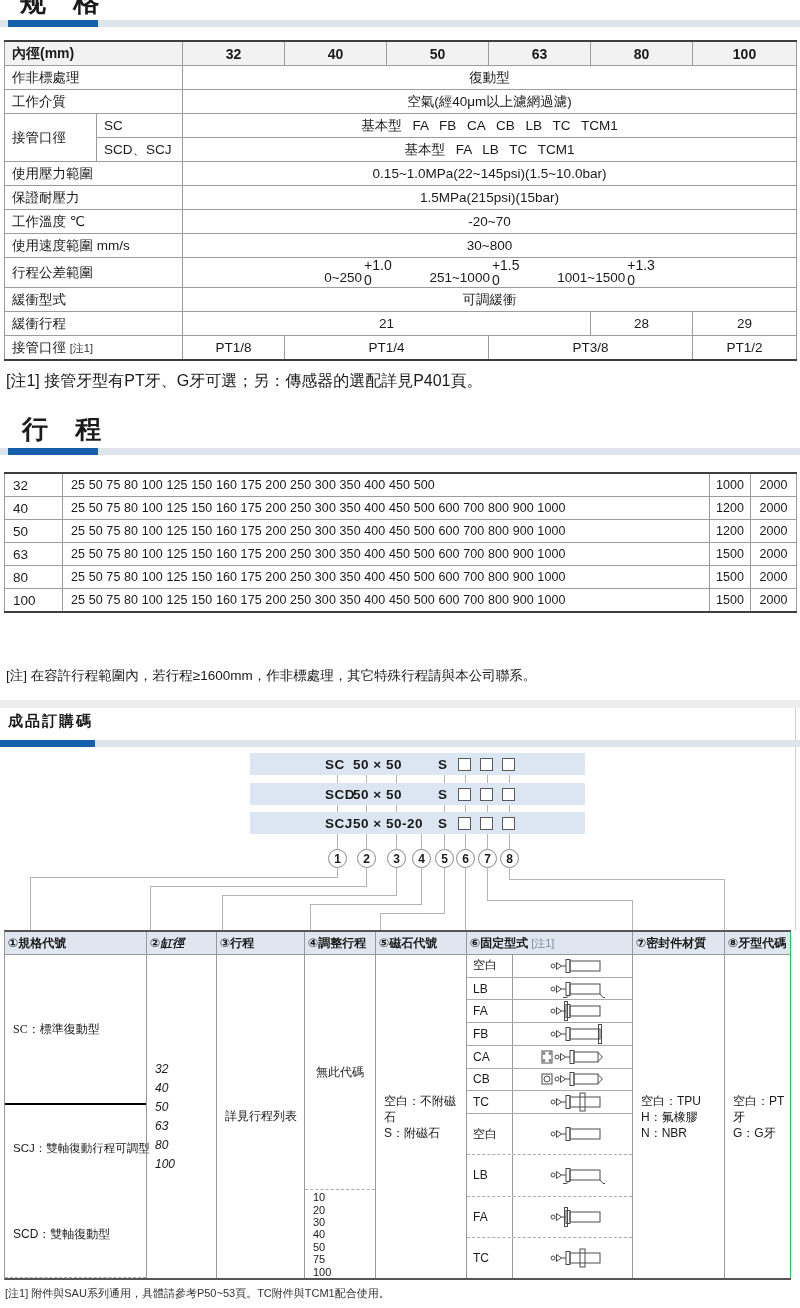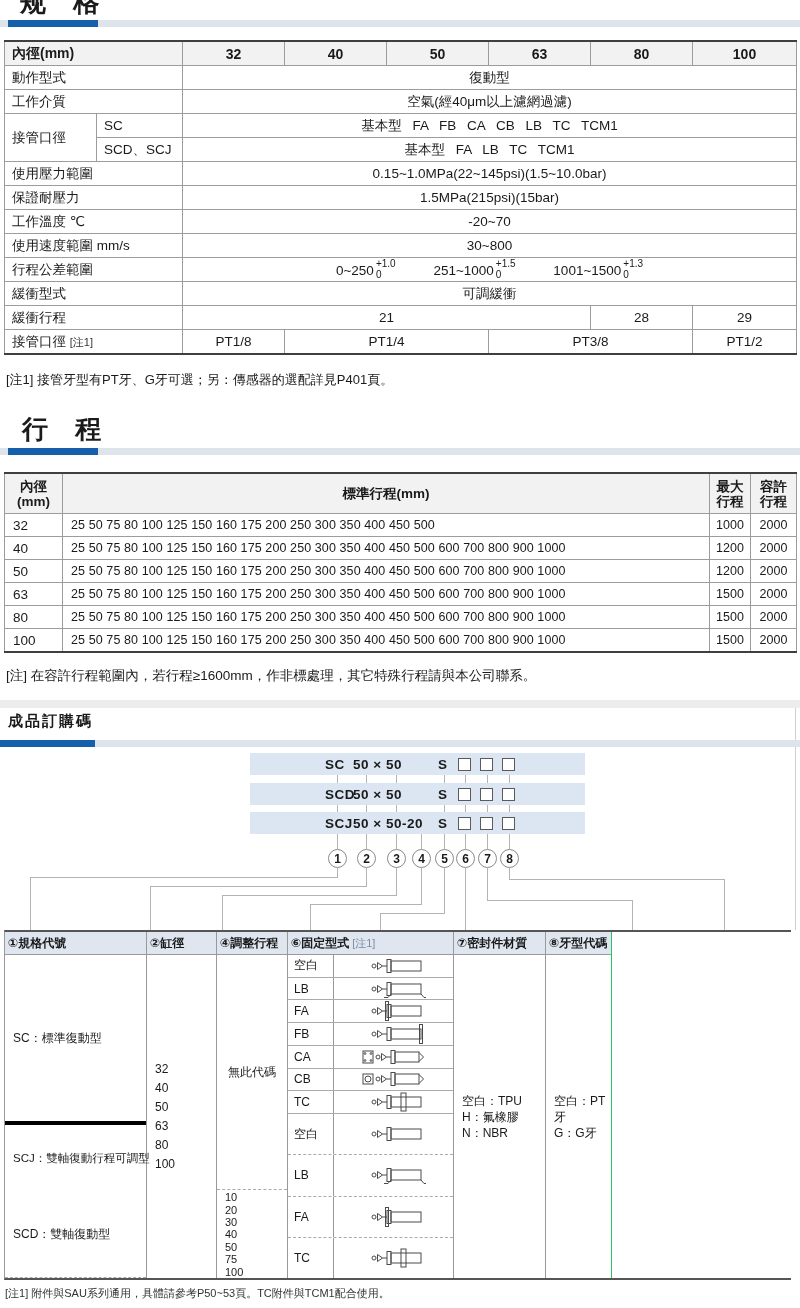--- a/index.html
+++ b/index.html
@@ -10,29 +10,29 @@
   .rule .dark{position:absolute;top:0;height:7px;background:#1660ab;}
   
   table.spec{position:absolute;left:4px;top:40px;width:792px;border-collapse:collapse;table-layout:fixed;
              font-size:13.5px;border-top:2px solid #3f3f3f;border-bottom:2px solid #3f3f3f;}
   table.spec td{border:1px solid #9c9c9c;height:23px;text-align:center;padding:0 4px;white-space:nowrap;overflow:hidden;}
   table.spec tr.hdr td{background:#f2f2f2;font-weight:bold;font-size:14px;}
   table.spec td.lbl{text-align:left;padding-left:7px;}
   .wsp{word-spacing:7px;}
   .mini{font-size:11px;color:#333;}
   .tol{margin:0 17px;white-space:nowrap;}
-  .stk{display:inline-block;vertical-align:-3px;line-height:1.05;font-size:10px;text-align:left;margin-left:2px;}
+  .stk{display:inline-block;vertical-align:-3px;line-height:1.05;font-size:14px;text-align:left;margin-left:2px;}
   .stk em{display:block;font-style:normal;}
   
   table.stroke{position:absolute;left:4px;top:472px;width:792px;border-collapse:collapse;table-layout:fixed;
                font-size:12.5px;border-top:2px solid #3f3f3f;border-bottom:2px solid #3f3f3f;}
   table.stroke td{border:1px solid #9c9c9c;height:22px;text-align:center;padding:0 2px;white-space:nowrap;overflow:hidden;}
   table.stroke tr.hdr td{background:#f2f2f2;font-weight:bold;font-size:13.5px;height:39px;line-height:15px;}
   table.stroke td.strokes{text-align:left;padding-left:8px;letter-spacing:0.1px;}
-  .note{position:absolute;font-size:13px;color:#1a1a1a;white-space:nowrap;}
+  .note{position:absolute;font-size:16px;color:#1a1a1a;white-space:nowrap;}
   
   .strip{position:absolute;left:0;top:700px;width:800px;height:8px;background:#ededed;}
   .edge{position:absolute;left:795px;top:708px;width:1px;height:222px;background:#cfcfcf;}
   .order-title{position:absolute;left:8px;top:712px;margin:0;font-size:15px;font-weight:bold;letter-spacing:2px;}
   .code-row{position:absolute;left:0;width:800px;height:22px;z-index:2;}
   .code-bar{position:absolute;left:250px;top:0;width:335px;height:22px;background:#dbe6f2;}
   .code-txt{position:absolute;top:4px;font-size:13.5px;font-weight:bold;letter-spacing:0.5px;white-space:nowrap;}
   .code-model{left:325px;} .code-size{left:353px;} .code-s{left:438px;}
   .code-box{position:absolute;top:5px;width:11px;height:11px;border:1.5px solid #5a5a5a;background:#fff;}
   .circ{position:absolute;top:849px;width:19px;height:19px;border:1px solid #8a8a8a;border-radius:50%;background:#fff;
@@ -88,21 +88,21 @@
         <tr class="hdr">
       <td colspan="2" class="lbl">內徑(mm)</td>
       <td>32</td>
       <td>40</td>
       <td>50</td>
       <td>63</td>
       <td>80</td>
       <td>100</td>
     </tr>
     <tr>
-      <td colspan="2" class="lbl">動作型式</td>
+      <td colspan="2" class="lbl">作非標處理</td>
       <td colspan="6">復動型</td>
     </tr>
     <tr>
       <td colspan="2" class="lbl">工作介質</td>
       <td colspan="6">空氣(經40μm以上濾網過濾)</td>
     </tr>
     <tr>
       <td rowspan="2" class="lbl">接管口徑</td>
       <td class="lbl">SC</td>
       <td colspan="6" class="wsp">基本型 FA FB CA CB LB TC TCM1</td>
@@ -163,26 +163,20 @@
     </div>
 
   <table class="stroke">
     <colgroup>
         <col style="width:58px">
         <col style="width:647px">
         <col style="width:41px">
         <col style="width:46px">
       </colgroup>
     <tbody>
-        <tr class="hdr">
-      <td><span>內徑</span><br><span>(mm)</span></td>
-      <td>標準行程(mm)</td>
-      <td><span>最大</span><br><span>行程</span></td>
-      <td><span>容許</span><br><span>行程</span></td>
-    </tr>
     <tr>
       <td class="lbl" style="text-align:left;padding-left:8px;font-size:13.5px;">32</td>
       <td class="strokes">25 50 75 80 100 125 150 160 175 200 250 300 350 400 450 500</td>
       <td>1000</td>
       <td>2000</td>
     </tr>
     <tr>
       <td class="lbl" style="text-align:left;padding-left:8px;font-size:13.5px;">40</td>
       <td class="strokes">25 50 75 80 100 125 150 160 175 200 250 300 350 400 450 500 600 700 800 900 1000</td>
       <td>1200</td>
@@ -261,61 +255,78 @@
   <div class="circ" style="left:478px;">7</div>
   <div class="circ" style="left:500px;">8</div>
 
   <div></div>
 
   <div class="bt">
 
     <div class="col" style="width:142px;">
       <div class="hd">①規格代號</div>
       <div class="bd">
-        <div class="c1s" style="height:170px;border-bottom:4px solid #000000;">SC：標準復動型</div>
+        <div class="c1s" style="height:150px;border-bottom:2px solid #000000;font-family:Liberation Serif, serif;">SC：標準復動型</div>
         <div class="c1s" style="flex:1;font-size:11.5px;">SCJ：雙軸復動行程可調型</div>
         <div class="c1s" style="height:86px;border-bottom:1px dashed #aaa;">SCD：雙軸復動型</div>
       </div>
     </div>
 
-    <div class="col" style="width:70px;">
+    <div class="col" style="width:70px;font-style:italic;">
       <div class="hd">②缸徑</div>
       <div class="bd">
           <div class="cenl">
             <div class="lines">
               <div>32</div>
               <div>40</div>
               <div>50</div>
               <div>63</div>
               <div>80</div>
               <div>100</div>
             </div>
           </div>
         </div>
     </div>
 
+    <div class="col" style="width:88px;">
+      <div class="hd">③行程</div>
+      <div class="bd">
+          <div class="cenl">詳見行程列表</div>
+        </div>
+    </div>
 
     <div class="col" style="width:71px;justify-content:space-between;">
       <div class="hd">④調整行程</div>
       <div class="bd">
         <div class="c4up">無此代碼</div>
         <div class="c4lo">
             <div class="lines3">
               <div>10</div>
               <div>20</div>
               <div>30</div>
               <div>40</div>
               <div>50</div>
               <div>75</div>
               <div>100</div>
             </div>
           </div>
       </div>
     </div>
 
+    <div class="col" style="width:91px;">
+      <div class="hd">⑤磁石代號</div>
+      <div class="bd">
+          <div class="cenl">
+            <div class="lines2">
+              <div>空白：不附磁石</div>
+              <div>S：附磁石</div>
+            </div>
+          </div>
+        </div>
+    </div>
 
     <div class="col" style="width:166px;">
       <div class="hd">
           <span>⑥固定型式</span>
           <span class="hnote">[注1]</span>
         </div>
       <div class="bd">
         <div class="g1">
           <div class="r">
               <span class="cc">空白</span>

